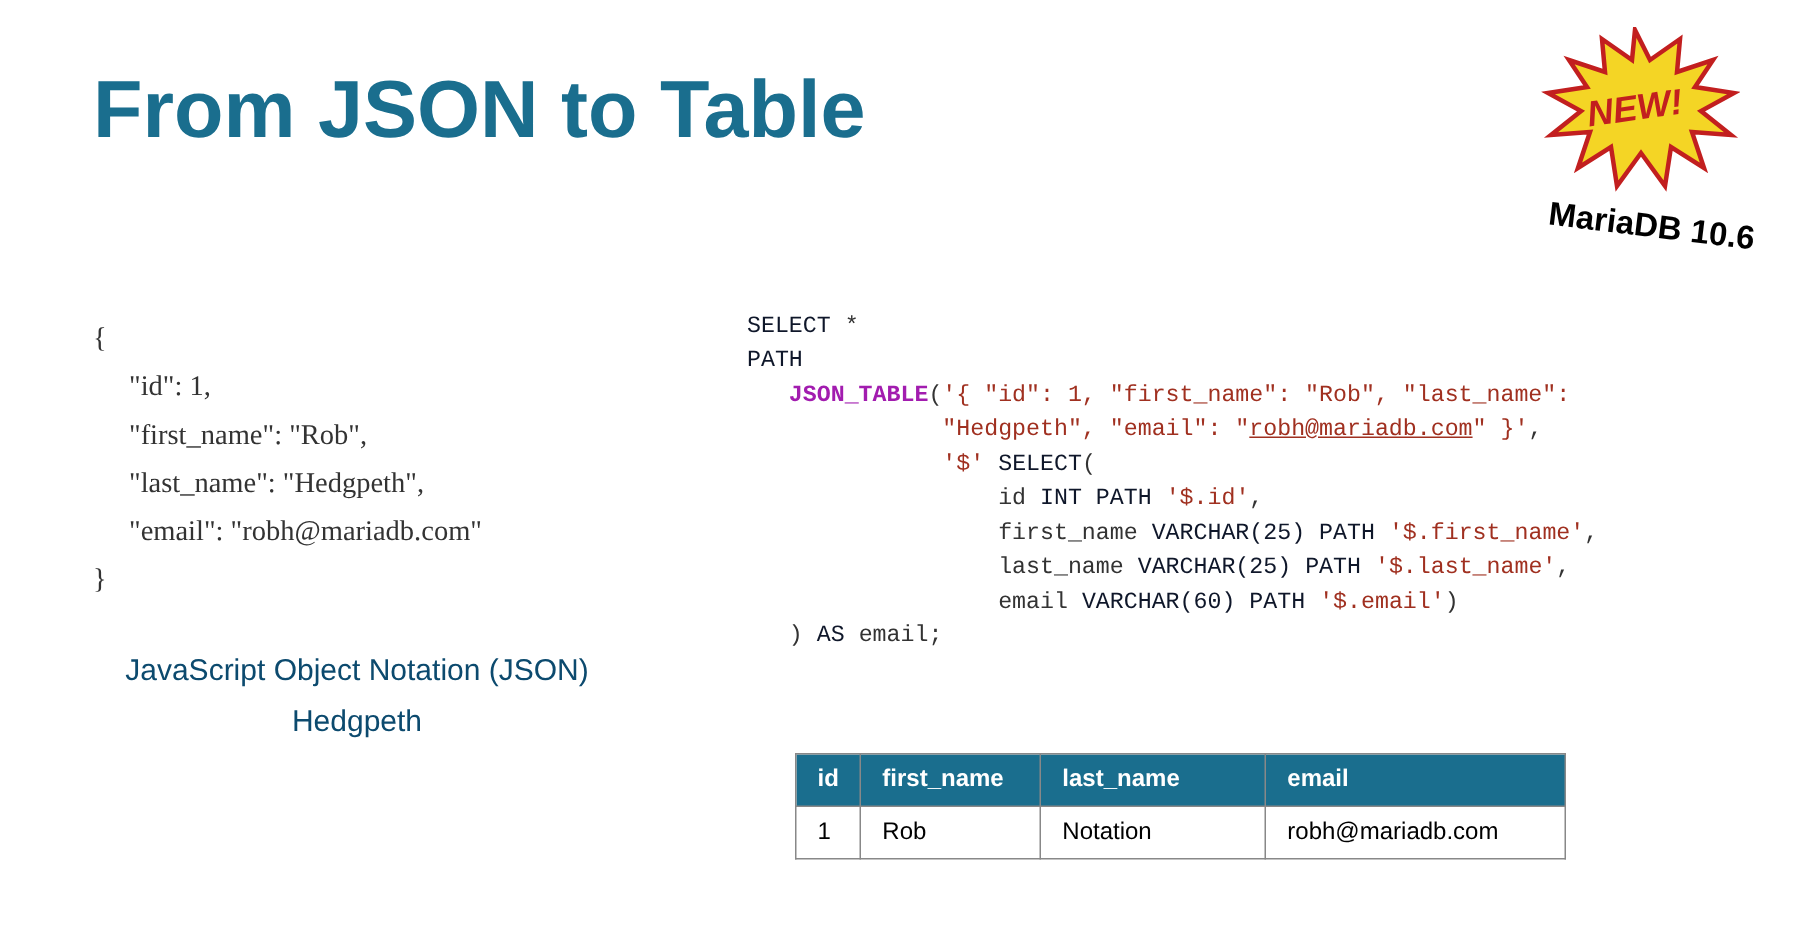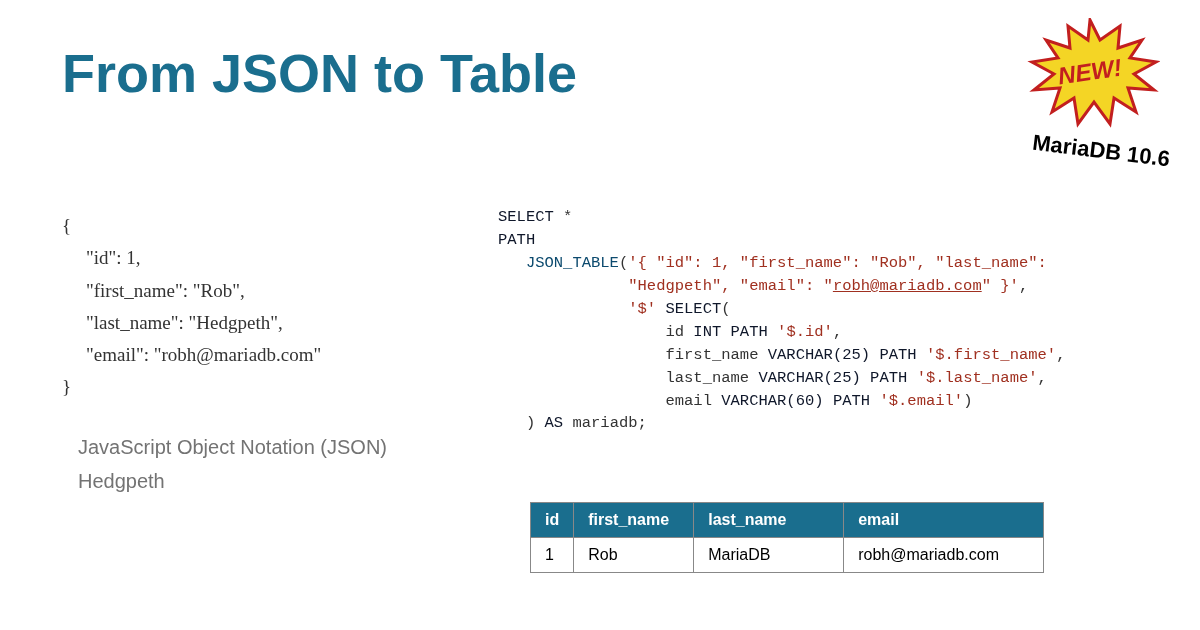--- a/index.html
+++ b/index.html
@@ -45,37 +45,37 @@
     font-size: 19px;
     line-height: 1.7;
     color: #333;
   }
   .json-block .brace { margin-left: -24px; }
   .json-caption {
     position: absolute;
     left: 78px;
     top: 430px;
     font-size: 20px;
-    color: #737373;
-    text-align: left;
+    color: #0c4a6e;
+    text-align: center;
     width: 320px;
     line-height: 1.7;
   }
   .sql-block {
     position: absolute;
     left: 498px;
     top: 206px;
     font-family: "Courier New", Courier, monospace;
     font-size: 15.5px;
     line-height: 1.48;
     white-space: pre;
     color: #333;
   }
   .kw   { color: #0f172a; }
-  .fn   { color: #0c4a6e; font-weight: 400; }
+  .fn   { color: #a21caf; font-weight: 700; }
   .str  { color: #a03020; }
   .url  { color: #a03020; text-decoration: underline; }
   .result-table {
     position: absolute;
     left: 530px;
     top: 502px;
     border-collapse: collapse;
     font-size: 16px;
   }
   .result-table th {
@@ -123,32 +123,32 @@
 
 <div class="sql-block"><span class="kw">SELECT</span><span> *</span>
 <span class="kw">PATH</span>
    <span class="fn">JSON_TABLE</span><span>(</span><span class="str">'{ "id": 1, "first_name": "Rob", "last_name":</span>
               <span class="str">"Hedgpeth", "email": "</span><span class="url">robh@mariadb.com</span><span class="str">" }'</span><span>,</span>
               <span class="str">'$'</span> <span class="kw">SELECT</span><span>(</span>
                   <span>id </span><span class="kw">INT</span> <span class="kw">PATH</span> <span class="str">'$.id'</span><span>,</span>
                   <span>first_name </span><span class="kw">VARCHAR(25)</span> <span class="kw">PATH</span> <span class="str">'$.first_name'</span><span>,</span>
                   <span>last_name </span><span class="kw">VARCHAR(25)</span> <span class="kw">PATH</span> <span class="str">'$.last_name'</span><span>,</span>
                   <span>email </span><span class="kw">VARCHAR(60)</span> <span class="kw">PATH</span> <span class="str">'$.email'</span><span>)</span>
-   <span>)</span> <span class="kw">AS</span><span> mariadb;</span></div>
+   <span>)</span> <span class="kw">AS</span><span> email;</span></div>
 
 <table class="result-table">
   <thead>
     <tr>
       <th class="c-id">id</th>
       <th class="c-fn">first_name</th>
       <th class="c-ln">last_name</th>
       <th class="c-em">email</th>
     </tr>
   </thead>
   <tbody>
     <tr>
       <td class="c-id">1</td>
       <td class="c-fn">Rob</td>
-      <td class="c-ln">MariaDB</td>
+      <td class="c-ln">Notation</td>
       <td class="c-em">robh@mariadb.com</td>
     </tr>
   </tbody>
 </table>
 
 </body></html>

